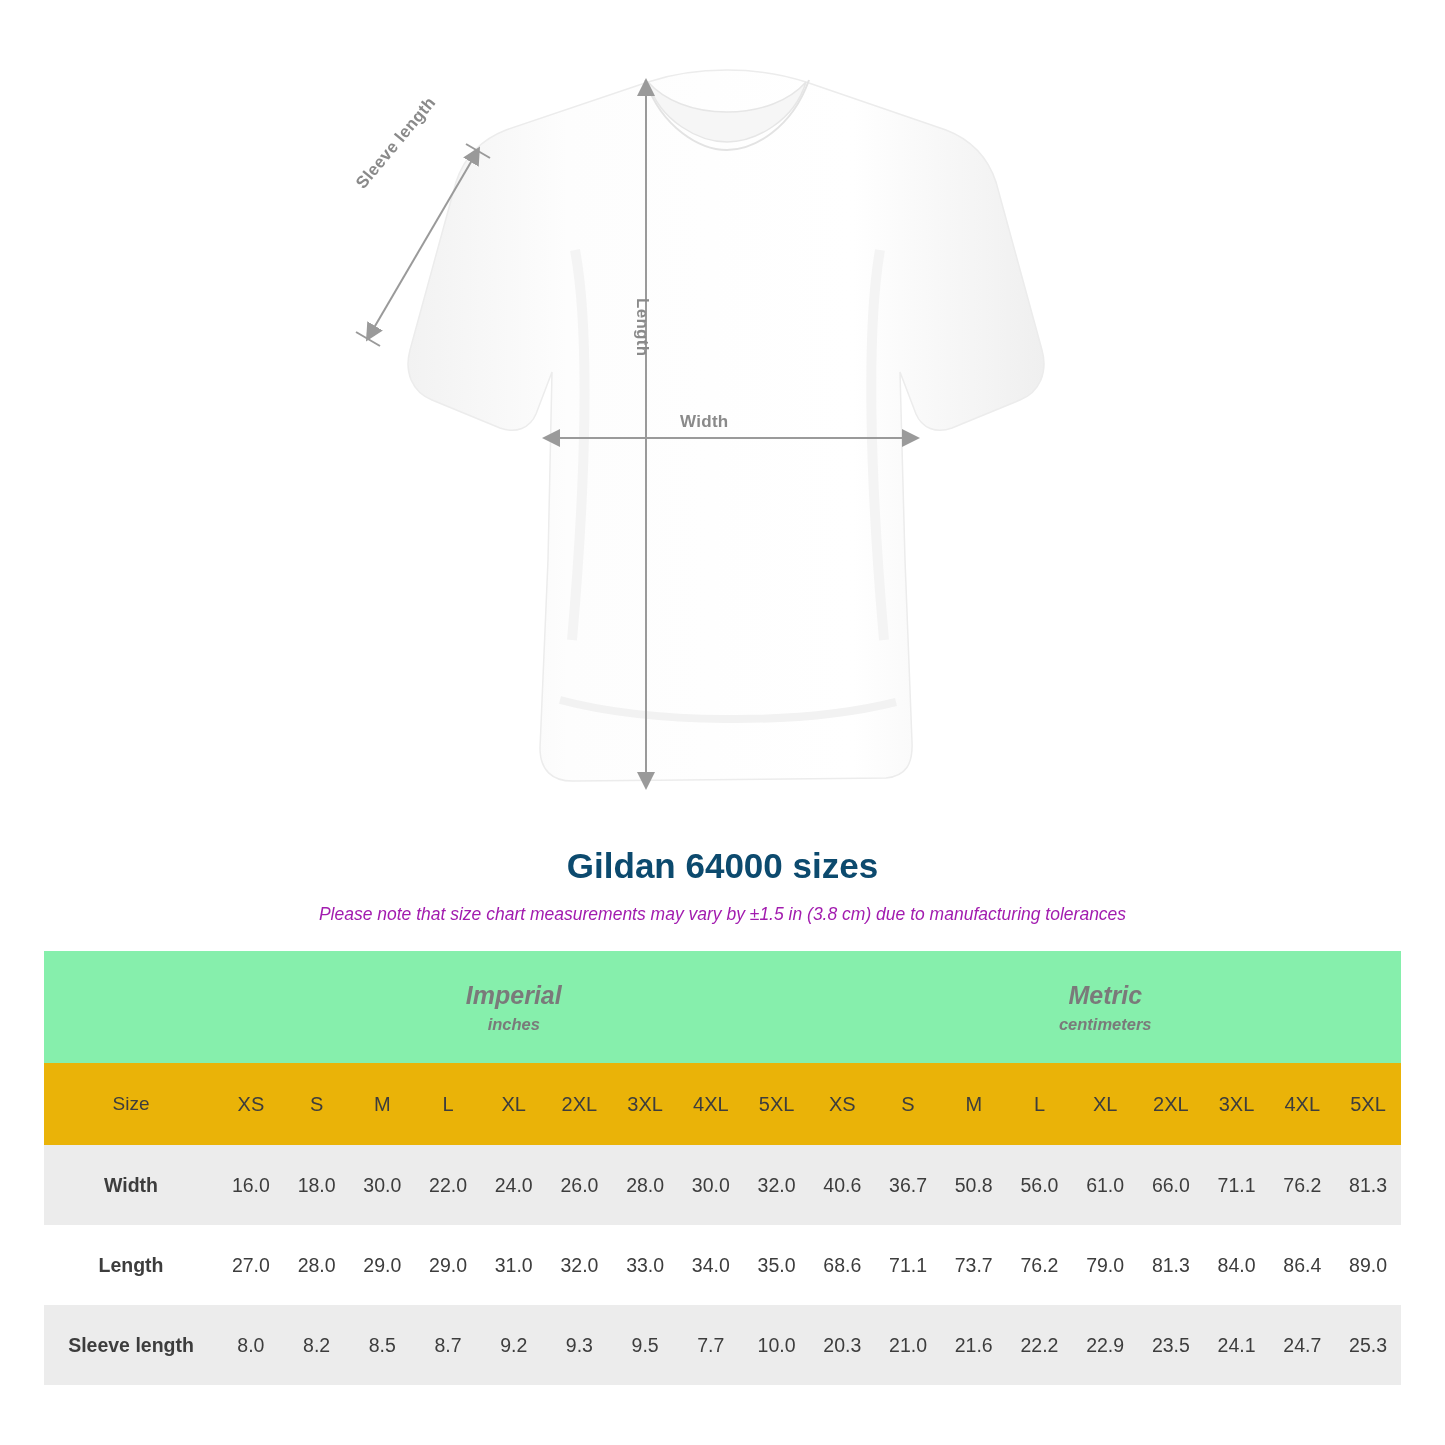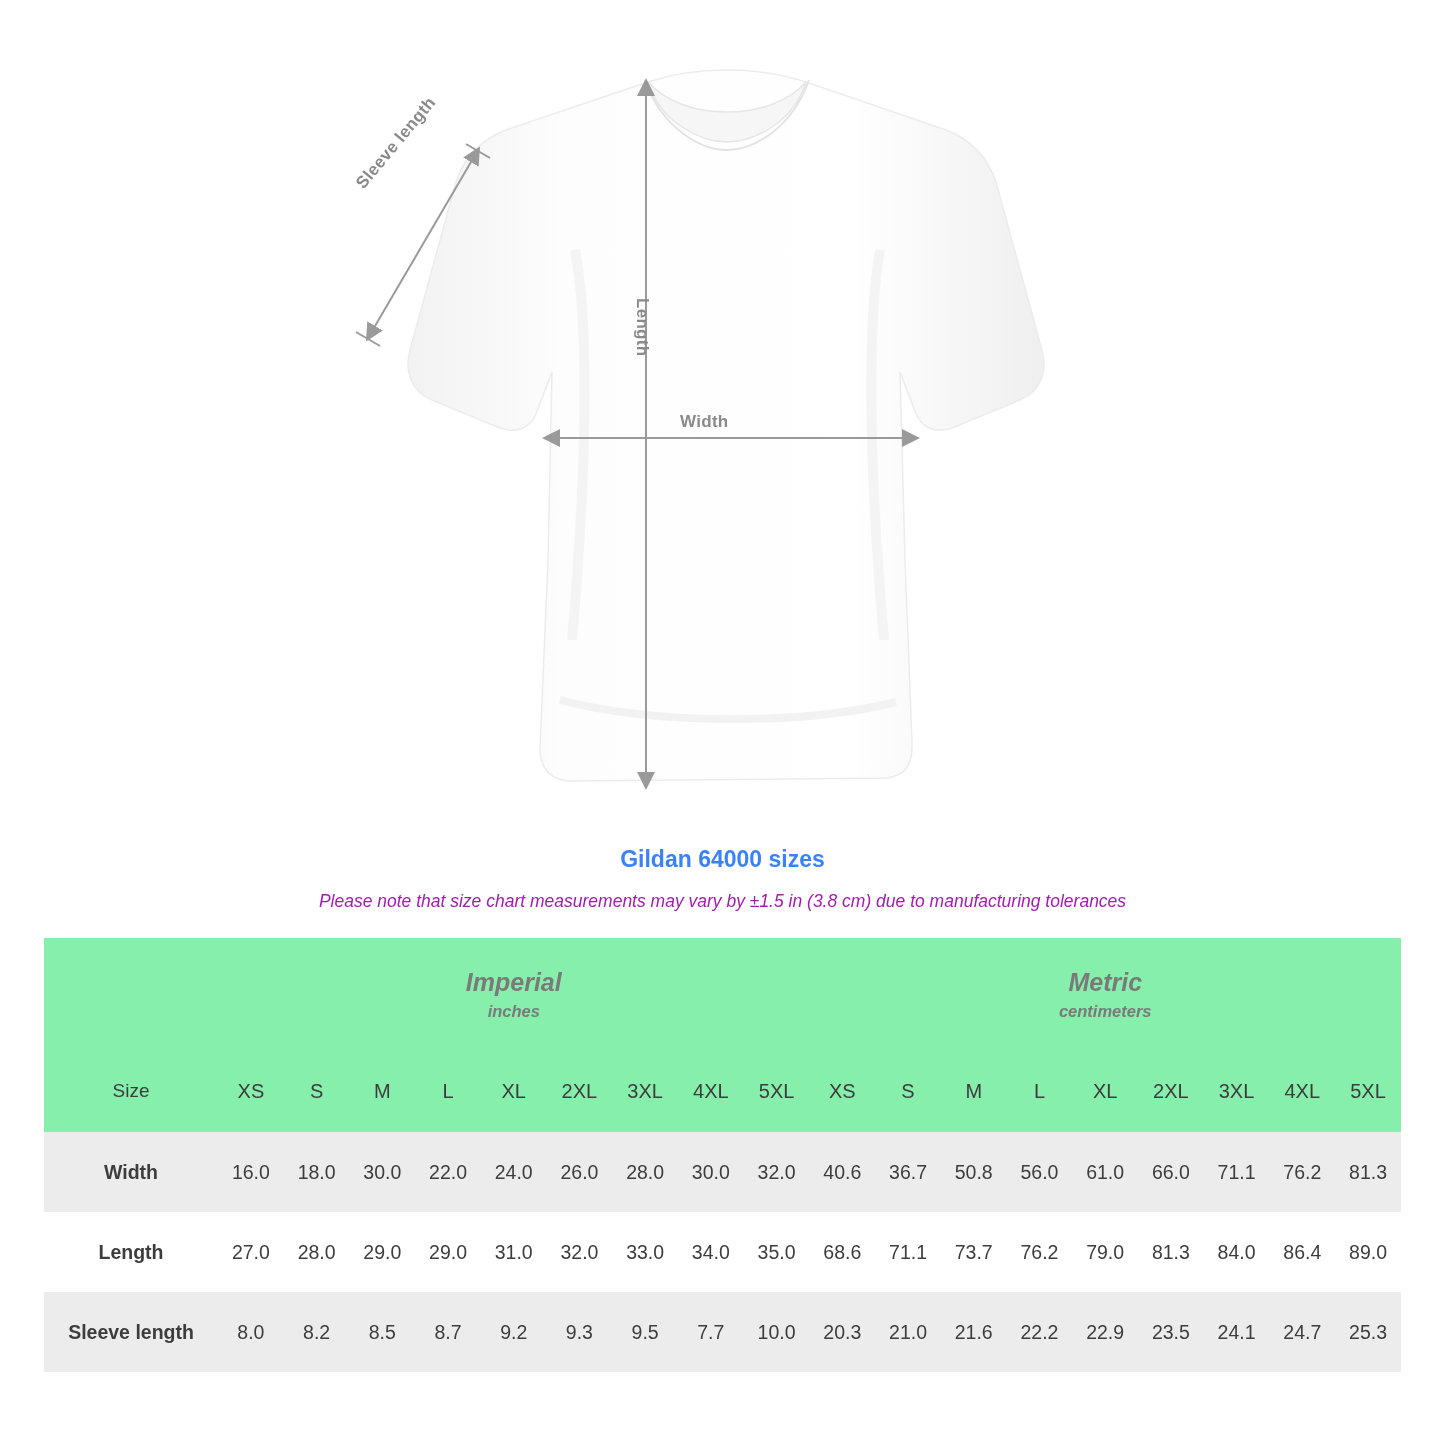--- a/index.html
+++ b/index.html
@@ -50,23 +50,23 @@
     left: 680px;
     top: 412px;
   }
 
   
   .title-block {
     text-align: center;
     margin-top: 26px;
   }
   .chart-title {
-    font-size: 23px;
-    font-weight: bold;
-    color: #3b82f6;
+    font-size: 35px;
+    font-weight: bold;
+    color: #0c4a6e;
     margin: 0;
   }
   .chart-note {
     font-size: 17.5px;
     font-style: italic;
     color: #a21caf;
     margin-top: 18px;
   }
 
   
@@ -98,21 +98,21 @@
   }
   .unit-sub {
     font-size: 16.5px;
     font-style: italic;
     color: #7a7a7a;
     padding-top: 4px;
     font-weight: bold;
   }
   .row-size td {
     height: 82px;
-    background: #86efac;
+    background: #eab308;
     font-size: 20px;
     font-weight: bold;
     color: #3d3d3d;
   }
   .row-size td.rowhead {
     font-size: 19px;
   }
   .row-alt td {
     background: #ececec;
   }

